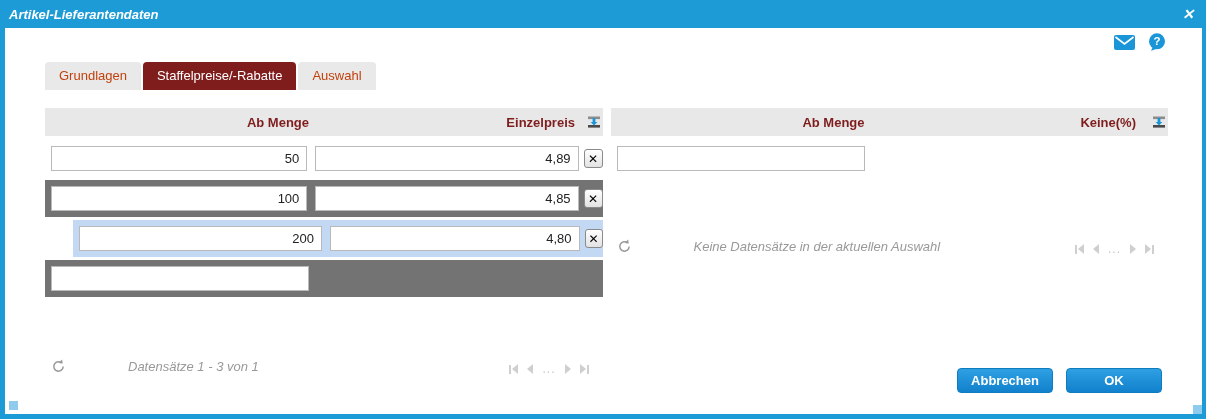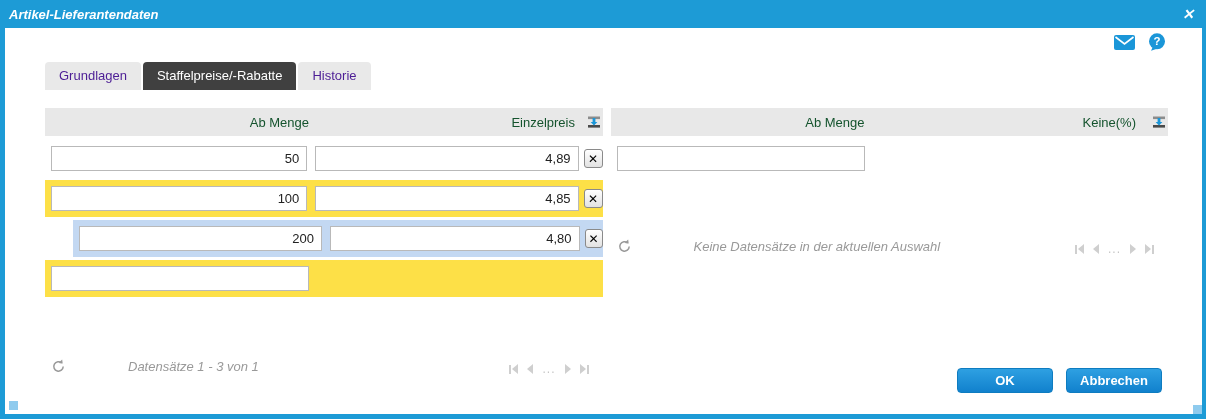--- a/index.html
+++ b/index.html
@@ -15,38 +15,38 @@
 
   
   .dlg-body { position:absolute; left:5px; right:4px; top:28px; bottom:5px; background:#fff; }
 
   
   .top-icons { position:absolute; top:5px; right:36px; display:flex; align-items:center; gap:13px; }
   .top-icons span { display:inline-flex; cursor:pointer; }
 
   
   .tabs { position:absolute; left:40px; top:34px; display:flex; gap:2px; }
-  .tab { height:28px; line-height:28px; padding:0 14px; background:#e9e9e9; color:#4c1d95;
+  .tab { height:28px; line-height:28px; padding:0 14px; background:#e9e9e9; color:#c2410c;
          font-size:13px; border-radius:4px 4px 0 0; cursor:pointer; white-space:nowrap; }
-  .tab.active { background:#404040; color:#fff; }
+  .tab.active { background:#7f1d1d; color:#fff; }
 
   
   .panels { position:absolute; left:40px; right:34px; top:80px; display:flex; gap:8px; }
   .panel { flex:1 1 0; min-width:0; }
 
   .thead { display:flex; align-items:center; height:28px; background:#e8e8e8; padding-left:6px; margin-bottom:4px; }
-  .thead .h { font-size:13px; font-weight:normal; color:#14532d; text-align:right; }
+  .thead .h { font-size:13px; font-weight:bold; color:#7f1d1d; text-align:right; }
   .h-c1 { width:258px; }
   .h-c2 { width:258px; margin-left:8px; }
   .h-flex { flex:1 1 0; padding-right:16px; }
   .add-ic { margin-left:auto; margin-right:2px; display:inline-flex; cursor:pointer; }
   .add-ic2 { margin-left:0; }
 
   .trow { display:flex; align-items:center; height:37px; margin-bottom:3px; padding-left:6px; }
-  .trow.stripe { background:#fde047; }
+  .trow.stripe { background:#737373; }
   .trow.selected { background:#c3d8f2;margin-left:28px; }
 
   .cell-input { height:25px; border:1px solid #b9b9b9; border-radius:0; background:#fff;
                 font-family:"Liberation Sans",sans-serif; font-size:13px; color:#222;
                 text-align:right; padding:0 7px; outline:none; }
   .col1 { width:258px; }
   .col2 { width:265px; margin-left:8px; }
   .col1r { width:248px; }
 
   .del-btn { width:19px; height:19px; margin-left:5px; border:1px solid #8a8a8a; border-radius:3px;
@@ -99,21 +99,21 @@
           <circle cx="9" cy="8.3" r="8" fill="#1a96d8"></circle>
           <path d="M4.5 14.5 L3 17.8 L9 15.8 Z" fill="#1a96d8"></path>
           <text x="9" y="12.4" text-anchor="middle" font-size="11.5" font-weight="bold" fill="#ffffff">?</text>
         </svg>
       </span>
     </div>
 
     <div class="tabs">
       <div class="tab">Grundlagen</div>
       <div class="tab active">Staffelpreise/-Rabatte</div>
-      <div class="tab">Historie</div>
+      <div class="tab">Auswahl</div>
     </div>
 
     <div class="panels">
 
       <section class="panel">
         <header class="thead">
           <span class="h h-c1">Ab Menge</span>
           <span class="h h-c2">Einzelpreis</span>
           <span class="add-ic">
             <svg width="14" height="14" viewBox="0 0 14 14">
@@ -219,20 +219,20 @@
                 <i class="tr"></i>
                 <i class="bar"></i>
               </span>
           </div>
         </div>
       </section>
 
     </div>
 
     <div class="footer">
+      <button class="btn">Abbrechen</button>
       <button class="btn">OK</button>
-      <button class="btn">Abbrechen</button>
     </div>
 
     <span class="rh rh-l"></span>
     <span class="rh rh-r"></span>
   </div>
 </div>
 
 </body></html>

